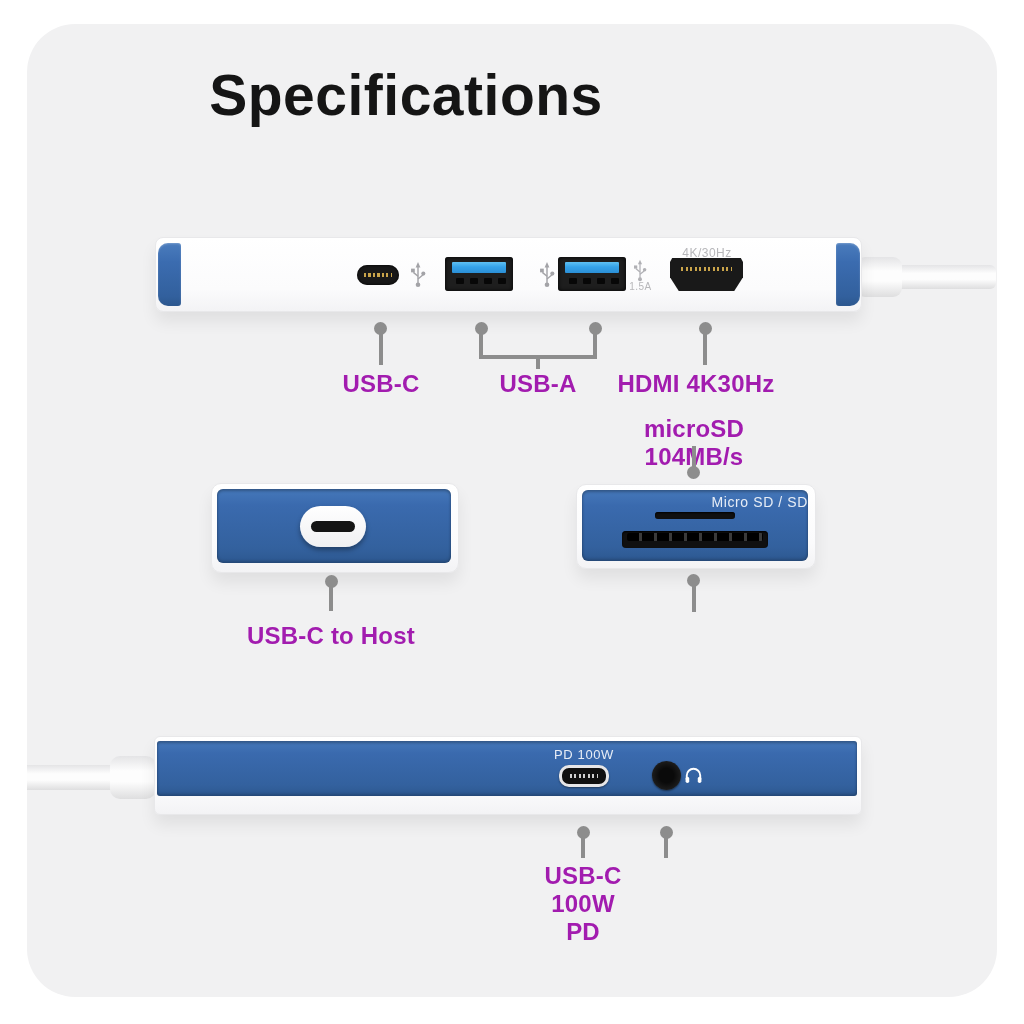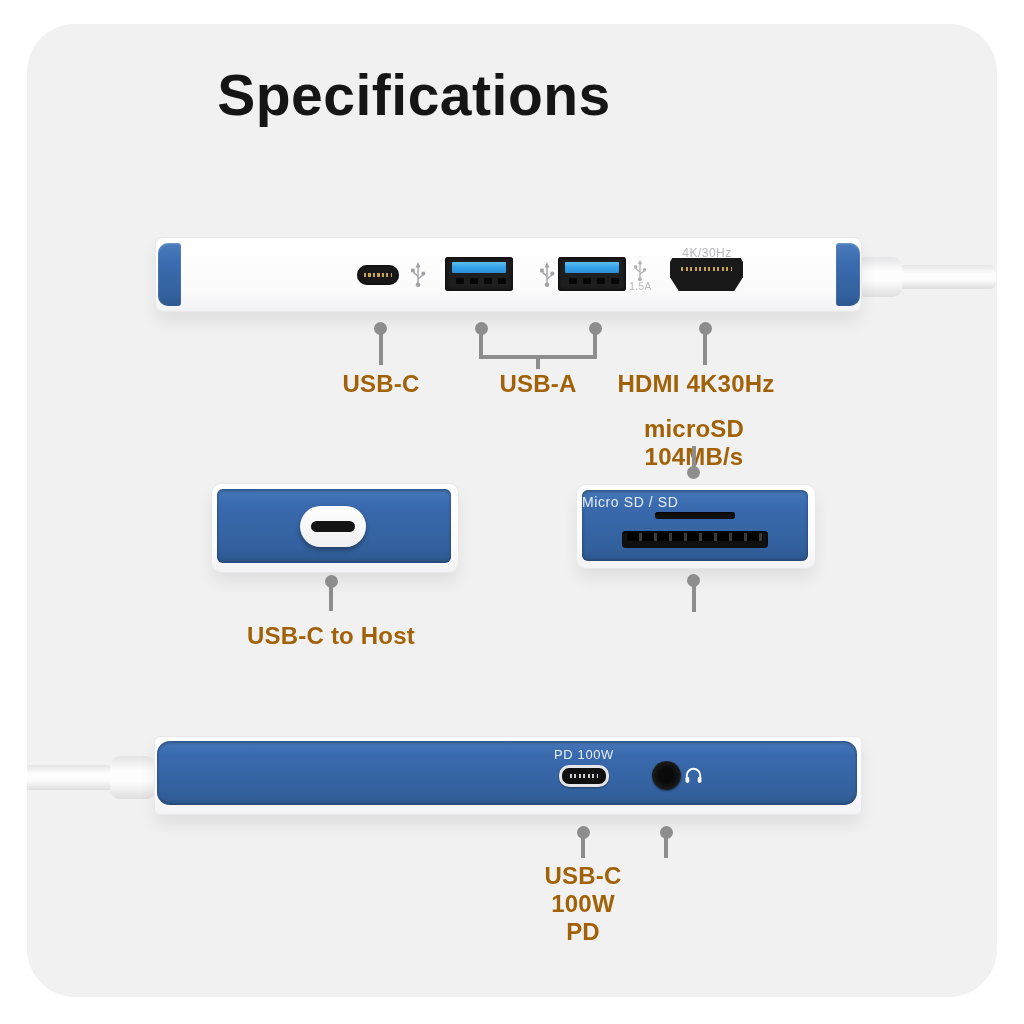--- a/index.html
+++ b/index.html
@@ -1,39 +1,39 @@
 <!DOCTYPE html>
 <html><head>
 <meta charset="utf-8">
 <style>
   html,body{margin:0;padding:0;background:#ffffff;}
   .stage{position:relative;width:1024px;height:1024px;background:#ffffff;overflow:hidden;
          font-family:"Liberation Sans", sans-serif;}
   .abs{position:absolute;}
   .card{left:27px;top:24px;width:970px;height:973px;border-radius:48px;background:#f1f1f2;}
   .title{left:0;top:62px;width:812px;text-align:center;font-size:57px;font-weight:bold;
-         color:#151515;letter-spacing:0.5px;margin-left:8px;}
+         color:#151515;letter-spacing:0.5px;}
   
   .white-shell{background:linear-gradient(180deg,#ffffff 0%,#fbfbfc 70%,#f3f3f5 100%);
                border:1px solid #e8e8ea;box-shadow:0 10px 16px rgba(0,0,0,0.07);}
   .blue-face{background:linear-gradient(180deg,#4578ba 0%,#3a6aae 22%,#33619e 80%,#2d5890 100%);
              box-shadow:inset 0 2px 3px rgba(0,0,0,0.28), inset 0 -2px 3px rgba(0,0,0,0.18);}
   .cap{background:linear-gradient(180deg,#4a7cbd 0%,#3b6cb0 30%,#32609d 85%,#2c578e 100%);
        box-shadow:inset 0 1px 2px rgba(255,255,255,0.25);}
   .cable{background:linear-gradient(180deg,#e4e4e6 0%,#fdfdfd 35%,#fdfdfd 60%,#dededf 100%);}
   
   .usbc-port{background:#181818;border-radius:10px;box-shadow:inset 0 0 3px #000;}
   .usbc-pins{background:repeating-linear-gradient(90deg,#c9a44a 0 2px,rgba(0,0,0,0) 2px 4.5px);}
   .usba-port{background:#1e1e1e;border-radius:3px;box-shadow:inset 0 0 4px #000;}
   .usba-tongue{background:linear-gradient(180deg,#5fc0f2 0%,#35a2e8 45%,#2b8fd6 100%);border-radius:1px;}
   .usba-notch{background:#070707;border-radius:1px;}
   .hdmi-port{background:#191919;clip-path:polygon(3% 0%,97% 0%,100% 12%,100% 58%,88% 100%,12% 100%,0% 58%,0% 12%);}
   .slot-black{background:#101010;border-radius:4px;box-shadow:inset 0 1px 2px #000;}
   
-  .callout{font-weight:bold;font-size:24px;color:#a16207;text-align:center;letter-spacing:0.2px;line-height:28px;}
+  .callout{font-weight:bold;font-size:24px;color:#a21caf;text-align:center;letter-spacing:0.2px;line-height:28px;}
   .dot{width:13px;height:13px;border-radius:50%;background:#8d8d8d;}
   .vline{width:4px;background:#8d8d8d;}
   .hline{height:4px;background:#8d8d8d;}
   .port-micro-label{font-size:12px;color:#b7b7ba;letter-spacing:0.5px;}
   .on-blue-label{color:#e7edf6;letter-spacing:0.6px;}
 </style>
 </head>
 <body>
 
 <div class="stage">
@@ -125,21 +125,21 @@
   <div class="abs dot" style="left:699px;top:322px;"></div>
   <div class="abs vline" style="left:703px;top:333px;height:32px;"></div>
   <div class="abs callout" style="left:606px;top:370px;width:180px;">HDMI 4K30Hz</div>
 
   <div class="abs callout" style="left:594px;top:415px;width:200px;">microSD 104MB/s</div>
   <div class="abs vline" style="left:692px;top:446px;height:24px;"></div>
   <div class="abs dot" style="left:687px;top:466px;"></div>
 
   <div class="abs white-shell" style="left:576px;top:484px;width:238px;height:83px;border-radius:10px;"></div>
   <div class="abs blue-face" style="left:582px;top:490px;width:226px;height:71px;border-radius:6px;">
-    <div class="abs on-blue-label" style="left:0;top:4px;width:226px;text-align:left;font-size:14px;">Micro SD / SD</div>
+    <div class="abs on-blue-label" style="left:0;top:4px;width:226px;text-align:right;font-size:14px;">Micro SD / SD</div>
     <div class="abs slot-black" style="left:73px;top:22px;width:80px;height:7px;border-radius:3px;"></div>
     <div class="abs slot-black" style="left:40px;top:41px;width:146px;height:17px;">
       <div class="abs" style="left:5px;top:2px;width:136px;height:8px;
            background:repeating-linear-gradient(90deg,#000 0 12px,#3a3a3a 12px 15px);border-radius:2px;"></div>
     </div>
   </div>
 
   <div class="abs dot" style="left:687px;top:574px;"></div>
   <div class="abs vline" style="left:692px;top:586px;height:26px;"></div>
 
@@ -151,21 +151,21 @@
     </div>
   </div>
 
   <div class="abs dot" style="left:325px;top:575px;"></div>
   <div class="abs vline" style="left:329px;top:587px;height:24px;"></div>
   <div class="abs callout" style="left:211px;top:612px;width:240px;margin-top:10px;">USB-C to Host</div>
 
   <div class="abs cable" style="left:27px;top:765px;width:91px;height:25px;"></div>
   <div class="abs cable" style="left:110px;top:756px;width:46px;height:43px;border-radius:10px;"></div>
   <div class="abs white-shell" style="left:154px;top:736px;width:706px;height:77px;border-radius:6px;"></div>
-  <div class="abs blue-face" style="left:157px;top:741px;width:700px;height:64px;border-radius:13px;">
+  <div class="abs blue-face" style="left:157px;top:741px;width:700px;height:55px;border-radius:3px;">
     <div class="abs on-blue-label" style="left:367px;top:6px;width:120px;text-align:center;font-size:13px;">PD 100W</div>
     <div class="abs" style="left:402px;top:24px;width:44px;height:16px;border-radius:10px;background:#101010;
          border:3px solid #e6e6e8;box-shadow:0 1px 2px rgba(0,0,0,0.4);">
       <div class="abs" style="left:8px;top:6px;width:28px;height:4px;
            background:repeating-linear-gradient(90deg,#cfcfcf 0 2px,rgba(0,0,0,0) 2px 4.5px);"></div>
     </div>
     <div class="abs" style="left:495px;top:20px;width:29px;height:29px;border-radius:50%;
          background:radial-gradient(circle at 50% 50%, #0a0a0a 0 35%, #1c1c1c 70%);box-shadow:0 1px 2px rgba(0,0,0,0.5);"></div>
     <svg class="abs" style="left:527px;top:25px;" width="19" height="19" viewBox="0 0 24 24">
       <path d="M3.5 17 v-5 a8.5 8.5 0 0 1 17 0 v5" fill="none" stroke="#ffffff" stroke-width="2.4" stroke-linecap="round"></path>

